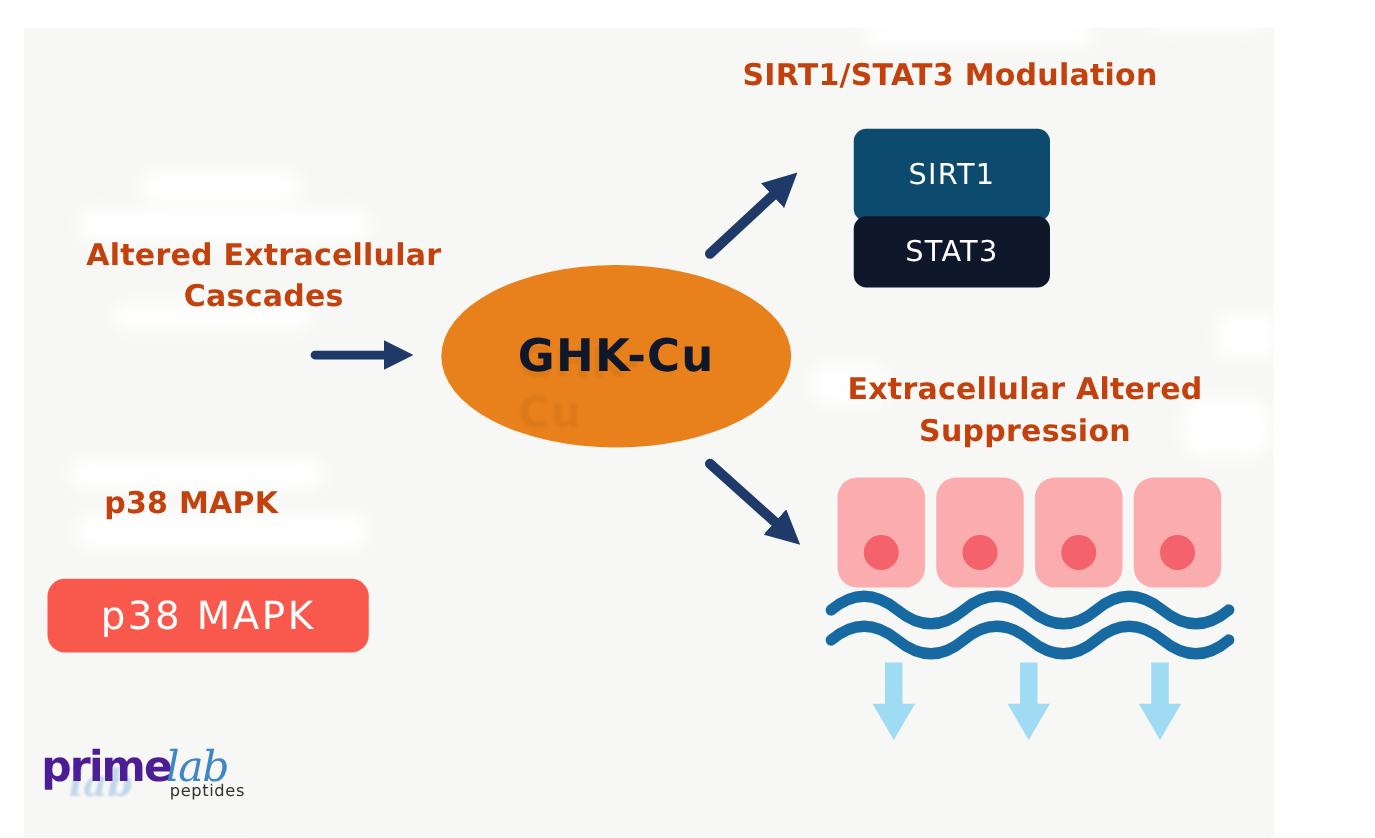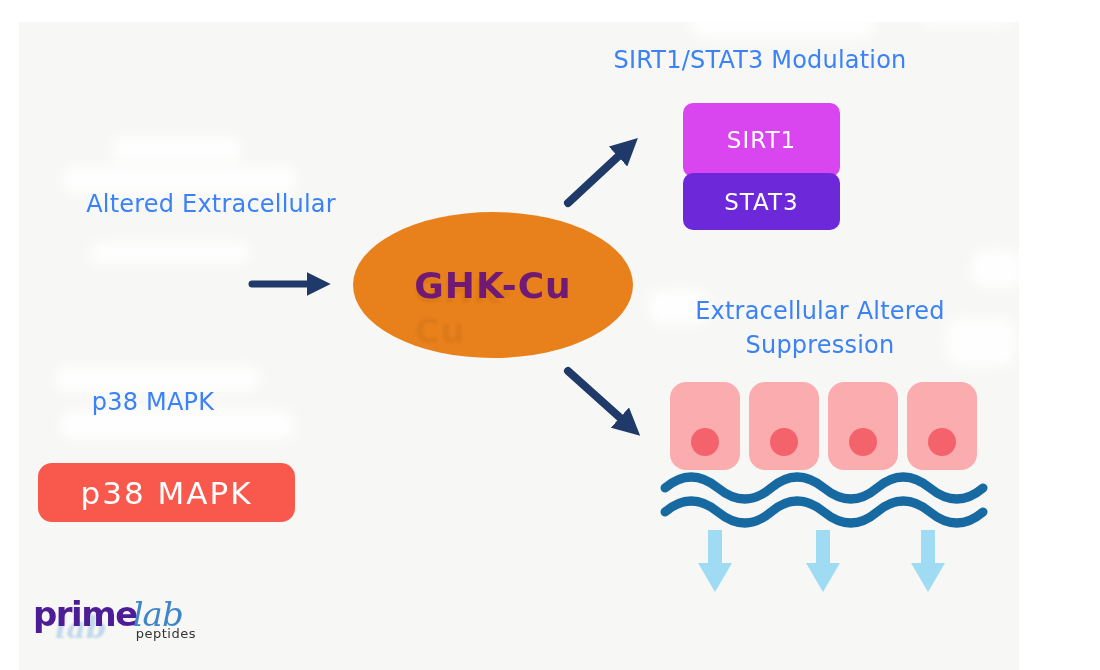--- a/index.html
+++ b/index.html
@@ -4,35 +4,35 @@
 <style>
   html,body{margin:0;padding:0;background:#ffffff;}
   .page{
     position:relative;width:1100px;height:670px;background:#ffffff;overflow:hidden;
     font-family:"DejaVu Sans","Liberation Sans",sans-serif;color:#212121;
   }
   .canvas{position:absolute;left:19px;top:22px;width:1000px;height:648px;background:#f7f7f5;}
   
   .blob{position:absolute;background:#ffffff;border-radius:14px;filter:blur(6px);opacity:.92;}
   
-  .heading{position:absolute;font-size:24px;font-weight:400;line-height:33px;text-align:center;color:#3b82f6;letter-spacing:.2px;}
+  .heading{position:absolute;font-size:24px;font-weight:700;line-height:33px;text-align:center;color:#c2410c;letter-spacing:.2px;}
   
   .ellipse{
     position:absolute;left:353px;top:212px;width:280px;height:146px;border-radius:50%;
     background:#e8811c;display:flex;align-items:center;justify-content:center;
   }
   .ellipse .ghost-label{
     position:absolute;left:50%;top:50%;transform:translate(-56%,-18%);
     font-size:34px;font-weight:bold;color:#c96d12;opacity:.35;filter:blur(1px);letter-spacing:1px;
   }
-  .ellipse .main-label{position:relative;font-size:36px;font-weight:bold;color:#701a75;letter-spacing:1px;}
+  .ellipse .main-label{position:relative;font-size:36px;font-weight:bold;color:#0f172a;letter-spacing:1px;}
   
   .pill{position:absolute;border-radius:10px;display:flex;align-items:center;justify-content:center;color:#fff;}
-  .pill.sirt1{left:683px;top:103px;width:157px;height:74px;background:#d946ef;font-size:23px;letter-spacing:1px;}
-  .pill.stat3{left:683px;top:173px;width:157px;height:57px;background:#6d28d9;font-size:23px;letter-spacing:1px;}
+  .pill.sirt1{left:683px;top:103px;width:157px;height:74px;background:#0c4a6e;font-size:23px;letter-spacing:1px;}
+  .pill.stat3{left:683px;top:173px;width:157px;height:57px;background:#0f172a;font-size:23px;letter-spacing:1px;}
   .pill.p38{left:38px;top:463px;width:257px;height:59px;background:#f9584c;border-radius:14px;font-size:31px;letter-spacing:2px;}
   
   .cell{position:absolute;top:382px;width:70px;height:88px;background:#fbacaf;border-radius:16px;}
   .cell .nucleus{position:absolute;left:21px;top:46px;width:28px;height:28px;border-radius:50%;background:#f4636c;}
   
   .overlay{position:absolute;left:0;top:0;pointer-events:none;}
   
   .logo{position:absolute;left:33px;top:594px;width:180px;}
   .logo .ghost{position:absolute;left:22px;top:16px;font-family:"DejaVu Serif","Liberation Serif",serif;
     font-style:italic;font-weight:bold;font-size:30px;color:#7fb3e0;opacity:.45;filter:blur(1px);}
@@ -55,20 +55,21 @@
   <div class="blob" style="left:690px;top:12px;width:185px;height:26px;"></div>
   <div class="blob" style="left:920px;top:4px;width:90px;height:22px;"></div>
   <div class="blob" style="left:648px;top:290px;width:62px;height:34px;"></div>
   <div class="blob" style="left:946px;top:318px;width:70px;height:48px;"></div>
   <div class="blob" style="left:972px;top:250px;width:50px;height:38px;"></div>
 
   <div class="heading" style="left:560px;top:44px;width:400px;">SIRT1/STAT3 Modulation</div>
 
   <div class="heading" style="left:41px;top:188px;width:340px;">
     <div>Altered Extracellular</div>
+    <div>Cascades</div>
   </div>
 
   <div class="heading" style="left:23px;top:386px;width:260px;">
     <div>p38 MAPK</div>
   </div>
 
   <div class="heading" style="left:640px;top:294px;width:360px;line-height:34px;">
     <div>Extracellular Altered</div>
     <div>Suppression</div>
   </div>

